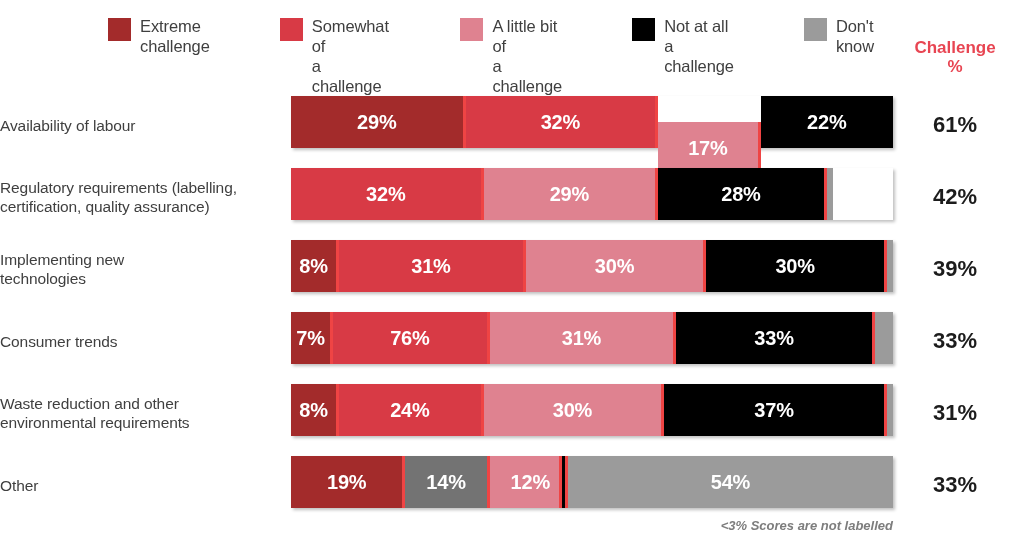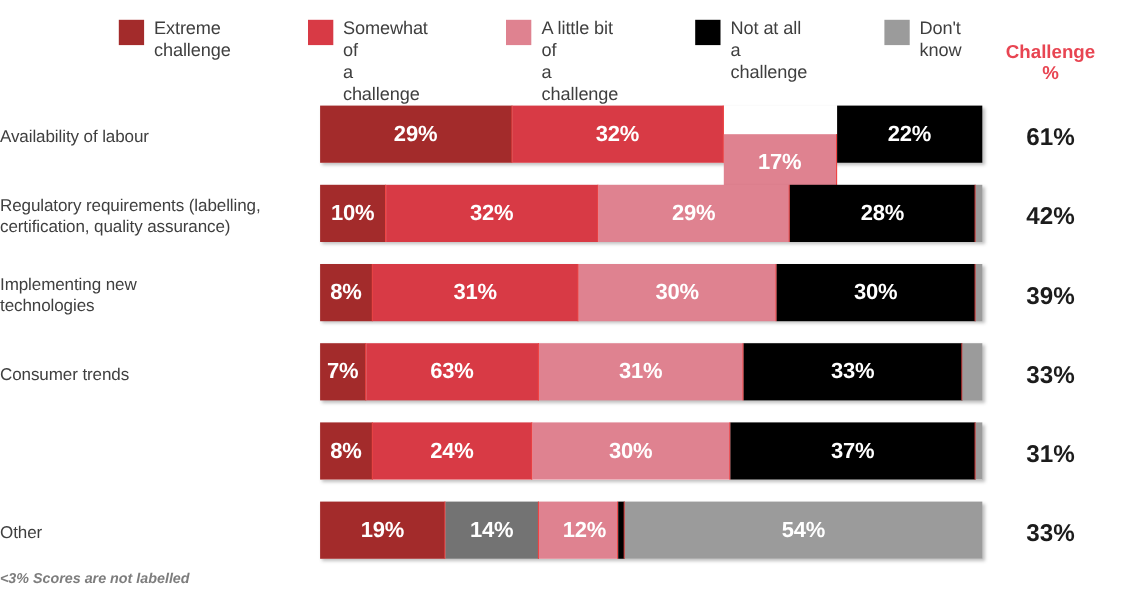--- a/index.html
+++ b/index.html
@@ -97,42 +97,42 @@
   .seg {
     height: 100%;
     display: flex;
     align-items: center;
     justify-content: center;
     color: #ffffff;
     font-size: 20px;
     font-weight: bold;
     overflow: hidden;
     box-sizing: border-box;
-    border-right: 1px solid #ef4444;
+    border-right: 3px solid #ef4444;
     letter-spacing: -0.2px;
   }
   .seg:last-child { border-right: none; }
   .row-total {
     position: absolute;
     right: 14px;
     top: 50%;
     transform: translateY(-50%);
     width: 110px;
     text-align: center;
     font-size: 22px;
     font-weight: bold;
     color: #1c1c1c;
   }
 
   #footnote {
     position: absolute;
     left: 0;
     top: 518px;
     width: 893px;
-    text-align: left;
+    text-align: right;
     font-size: 13px;
     font-style: italic;
     font-weight: bold;
     color: #7d7d7d;
   }
 </style>
 </head>
 <body>
 
 <div id="legend">
@@ -174,21 +174,20 @@
         <div class="seg" style="flex: 0 0 32%; background: rgb(216, 58, 69);">32%</div>
         <div class="seg" style="flex: 0 0 17%; background: rgb(223, 130, 144); margin-top: 26px;">17%</div>
         <div class="seg" style="flex: 0 0 22%; background: rgb(0, 0, 0);">22%</div>
       </div>
       <div class="row-total">61%</div>
     </div>
     <div class="row">
       <div class="row-label">Regulatory requirements (labelling,
 certification, quality assurance)</div>
       <div class="bar">
-        <div class="seg" style="flex: 0 0 10%; background: rgb(163, 43, 43);">10%</div>
         <div class="seg" style="flex: 0 0 32%; background: rgb(216, 58, 69);">32%</div>
         <div class="seg" style="flex: 0 0 29%; background: rgb(223, 130, 144);">29%</div>
         <div class="seg" style="flex: 0 0 28%; background: rgb(0, 0, 0);">28%</div>
         <div class="seg" style="flex: 0 0 1%; background: rgb(155, 155, 155);"></div>
       </div>
       <div class="row-total">42%</div>
     </div>
     <div class="row">
       <div class="row-label">Implementing new
 technologies</div>
@@ -198,28 +197,30 @@
         <div class="seg" style="flex: 0 0 30%; background: rgb(223, 130, 144);">30%</div>
         <div class="seg" style="flex: 0 0 30%; background: rgb(0, 0, 0);">30%</div>
         <div class="seg" style="flex: 0 0 1%; background: rgb(155, 155, 155);"></div>
       </div>
       <div class="row-total">39%</div>
     </div>
     <div class="row">
       <div class="row-label">Consumer trends</div>
       <div class="bar">
         <div class="seg" style="flex: 0 0 7%; background: rgb(163, 43, 43);">7%</div>
-        <div class="seg" style="flex: 0 0 26%; background: rgb(216, 58, 69);">63%</div>
+        <div class="seg" style="flex: 0 0 26%; background: rgb(216, 58, 69);">76%</div>
         <div class="seg" style="flex: 0 0 31%; background: rgb(223, 130, 144);">31%</div>
         <div class="seg" style="flex: 0 0 33%; background: rgb(0, 0, 0);">33%</div>
         <div class="seg" style="flex: 0 0 3%; background: rgb(155, 155, 155);"></div>
       </div>
       <div class="row-total">33%</div>
     </div>
     <div class="row">
+      <div class="row-label">Waste reduction and other
+environmental requirements</div>
       <div class="bar">
         <div class="seg" style="flex: 0 0 8%; background: rgb(163, 43, 43);">8%</div>
         <div class="seg" style="flex: 0 0 24%; background: rgb(216, 58, 69);">24%</div>
         <div class="seg" style="flex: 0 0 30%; background: rgb(223, 130, 144);">30%</div>
         <div class="seg" style="flex: 0 0 37%; background: rgb(0, 0, 0);">37%</div>
         <div class="seg" style="flex: 0 0 1%; background: rgb(155, 155, 155);"></div>
       </div>
       <div class="row-total">31%</div>
     </div>
     <div class="row">

